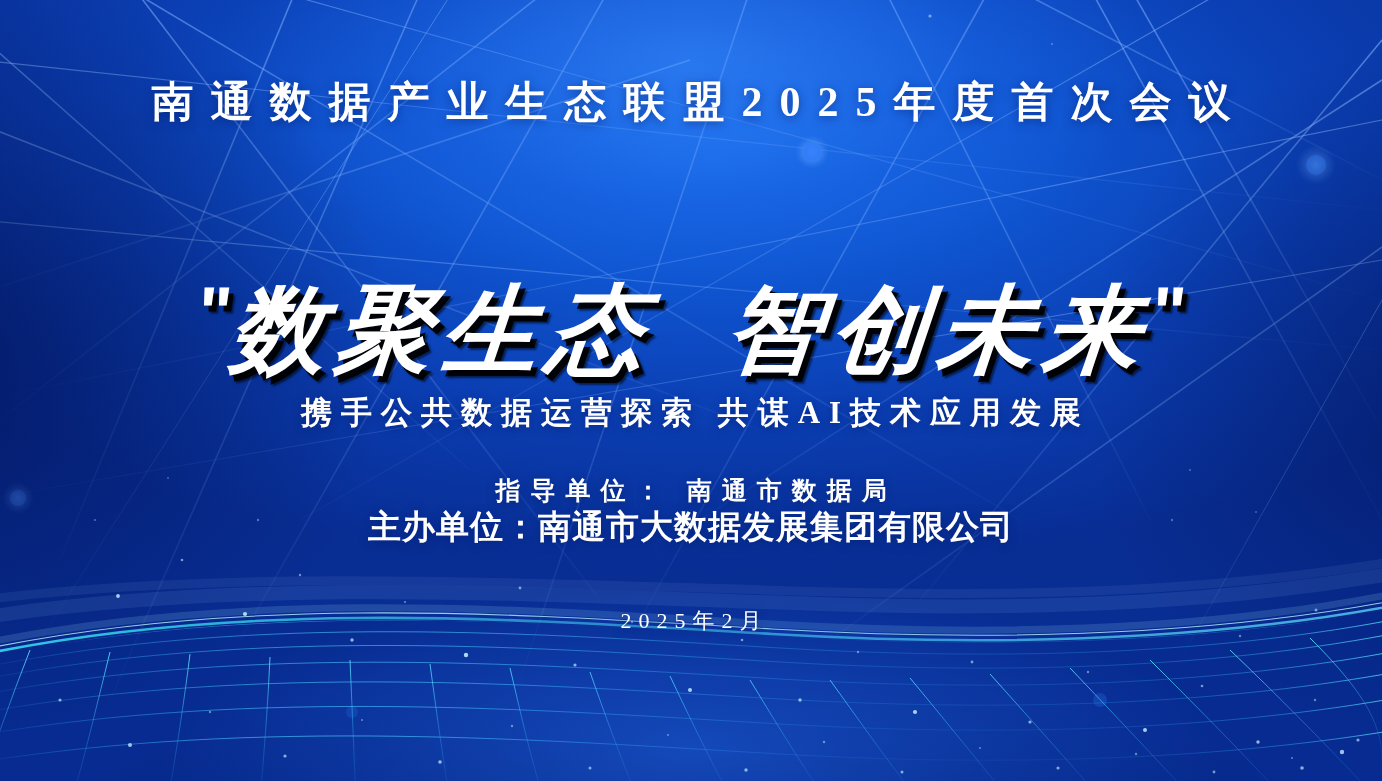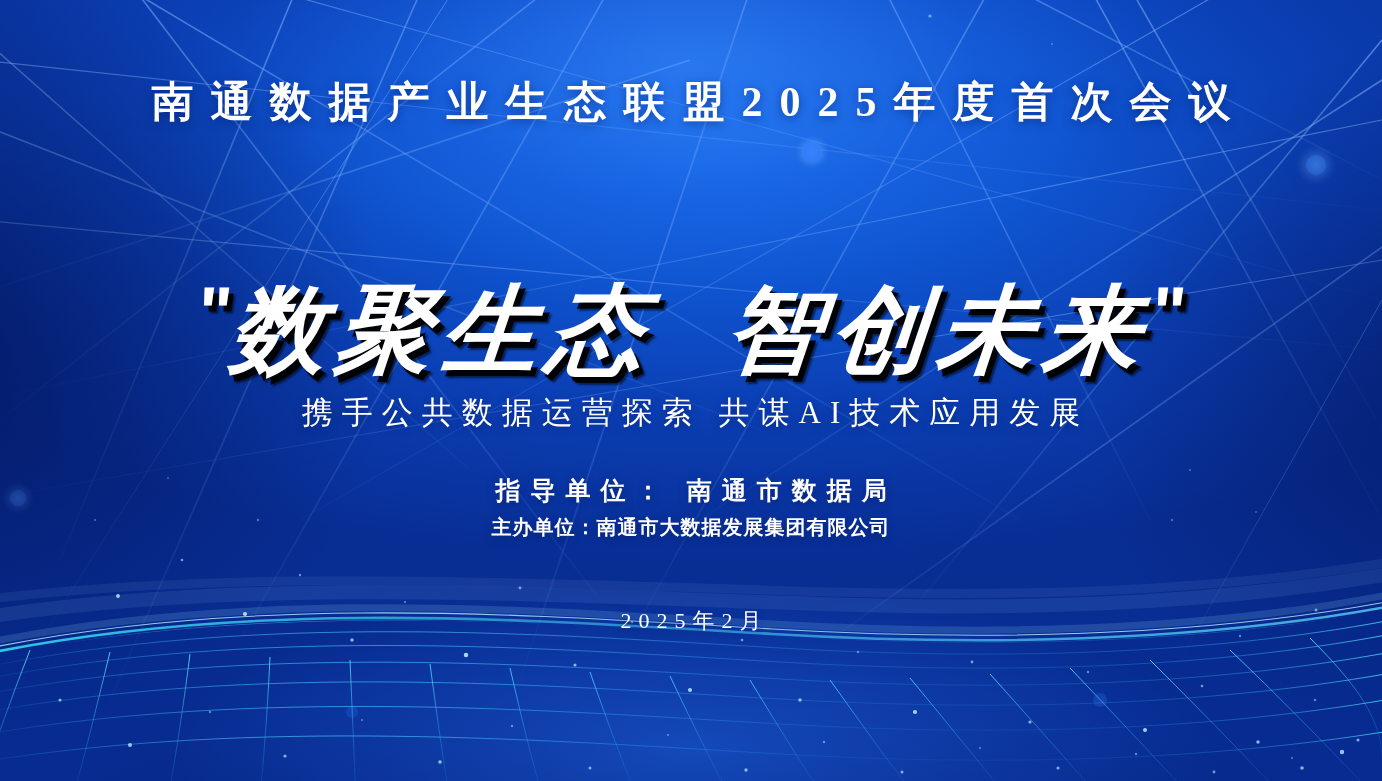--- a/index.html
+++ b/index.html
@@ -99,21 +99,21 @@
 
   .subtitle {
     position: absolute;
     top: 392px;
     left: 0;
     width: 100%;
     text-align: center;
     color: #ffffff;
     font-family: "Liberation Serif", serif;
     font-size: 31px;
-    font-weight: 400;
+    font-weight: 700;
     letter-spacing: 9px;
     text-indent: 9px;
     white-space: nowrap;
     text-shadow: 0 2px 8px rgba(0,25,100,0.6);
   }
 
   .org-block {
     position: absolute;
     top: 474px;
     left: 0;
@@ -127,21 +127,21 @@
     white-space: nowrap;
     text-shadow: 0 2px 8px rgba(0,25,100,0.6);
   }
   .org-line.guide {
     font-size: 25px;
     letter-spacing: 10px;
     text-indent: 10px;
     line-height: 34px;
   }
   .org-line.host {
-    font-size: 20px;
+    font-size: 33px;
     letter-spacing: 1px;
     line-height: 38px;
   }
 
   .date-line {
     position: absolute;
     top: 606px;
     left: 0;
     width: 100%;
     text-align: center;

